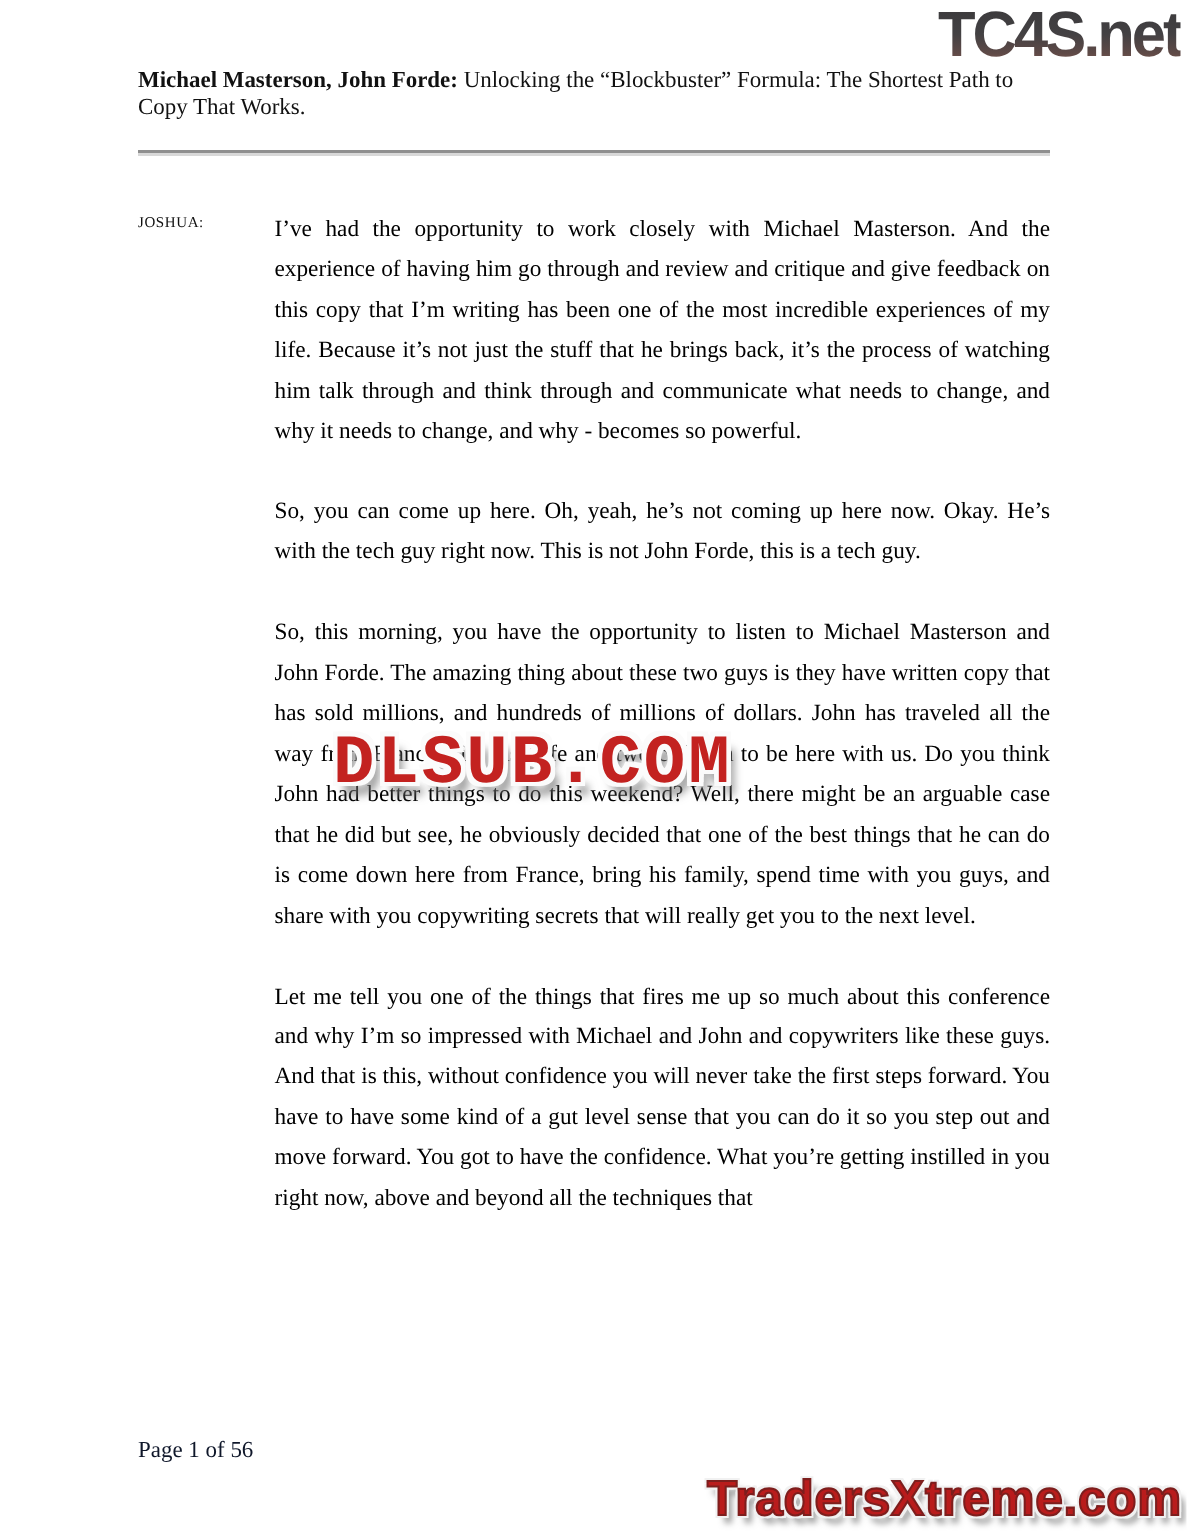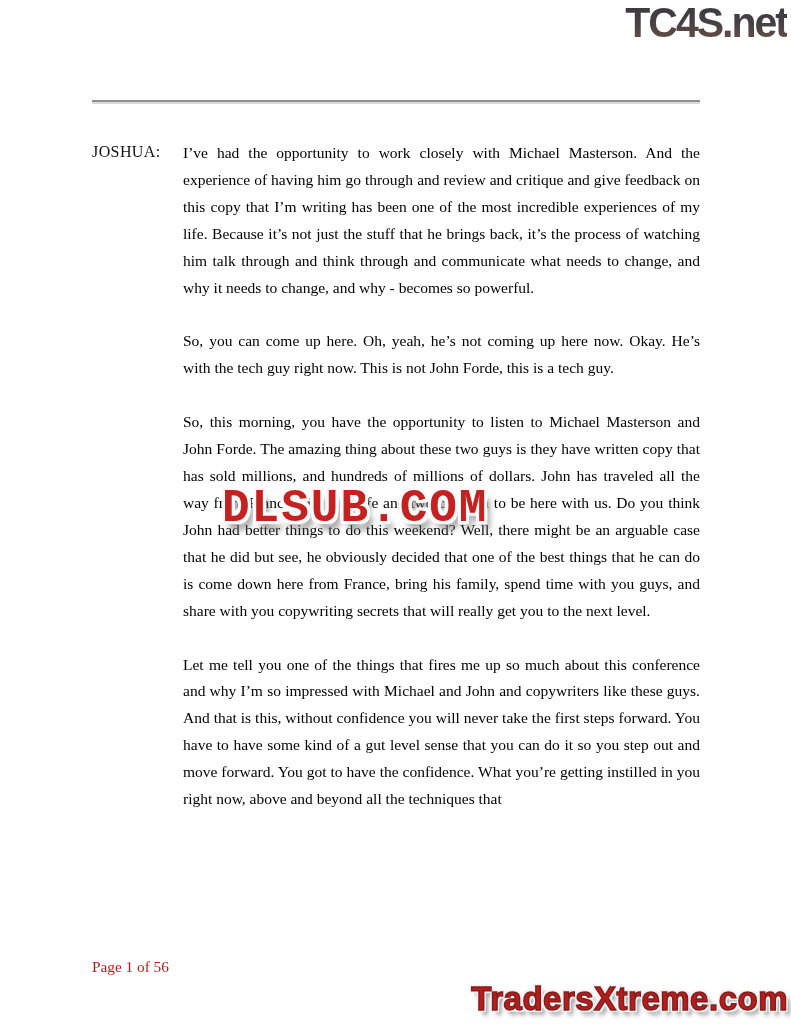--- a/index.html
+++ b/index.html
@@ -59,21 +59,21 @@
   .transcript {
     position: absolute;
     left: 92px;
     top: 140px;
     width: 608px;
   }
   .speaker-label {
     position: absolute;
     left: 0;
     top: 3px;
-    font-size: 16px;
+    font-size: 10px;
     letter-spacing: 0.4px;
     color: #111;
   }
   .transcript p {
     margin: 0 0 27px 91px;
     width: 517px;
     font-size: 15.5px;
     line-height: 26.9px;
     text-align: justify;
     color: #000000;
@@ -98,21 +98,21 @@
        0   -3px 0 #fbfbfb, 0    3px 0 #fbfbfb,
        5px  9px 6px rgba(115,115,115,0.75);
   }
 
   
   .page-number {
     position: absolute;
     left: 92px;
     top: 958px;
     font-size: 15.3px;
-    color: #b91c1c;
+    color: #0f172a;
   }
   .traders-logo {
     position: absolute;
     right: 3px;
     top: 980px;
     font-family: "Liberation Sans", sans-serif;
     font-weight: bold;
     font-size: 33px;
     line-height: 38px;
     letter-spacing: 0.5px;
@@ -123,20 +123,24 @@
       -2px  2px 0 #f1f1f1, 2px  2px 0 #f1f1f1,
        4px  5px 4px rgba(125,125,125,0.8);
   }
 </style>
 </head>
 <body>
 
 <div class="tc4s-logo">TC4S.net</div>
 
 <div class="doc-header">
+  <div>
+    <span class="authors">Michael Masterson, John Forde:</span>
+    <span>Unlocking the “Blockbuster” Formula: The Shortest Path to Copy That Works.</span>
+  </div>
 </div>
 
 <div class="header-divider"></div>
 
 <div class="transcript">
   <span class="speaker-label">JOSHUA:</span>
   <p>I’ve had the opportunity to work closely with Michael Masterson. And the experience of having him go through and review and critique and give feedback on this copy that I’m writing has been one of the most incredible experiences of my life. Because it’s not just the stuff that he brings back, it’s the process of watching him talk through and think through and communicate what needs to change, and why it needs to change, and why - becomes so powerful.</p>
   <p>So, you can come up here. Oh, yeah, he’s not coming up here now. Okay. He’s with the tech guy right now. This is not John Forde, this is a tech guy.</p>
   <p>So, this morning, you have the opportunity to listen to Michael Masterson and John Forde. The amazing thing about these two guys is they have written copy that has sold millions, and hundreds of millions of dollars. John has traveled all the way from France with his wife and two children to be here with us. Do you think John had better things to do this weekend? Well, there might be an arguable case that he did but see, he obviously decided that one of the best things that he can do is come down here from France, bring his family, spend time with you guys, and share with you copywriting secrets that will really get you to the next level.</p>
   <p>Let me tell you one of the things that fires me up so much about this conference and why I’m so impressed with Michael and John and copywriters like these guys. And that is this, without confidence you will never take the first steps forward. You have to have some kind of a gut level sense that you can do it so you step out and move forward. You got to have the confidence. What you’re getting instilled in you right now, above and beyond all the techniques that</p>

